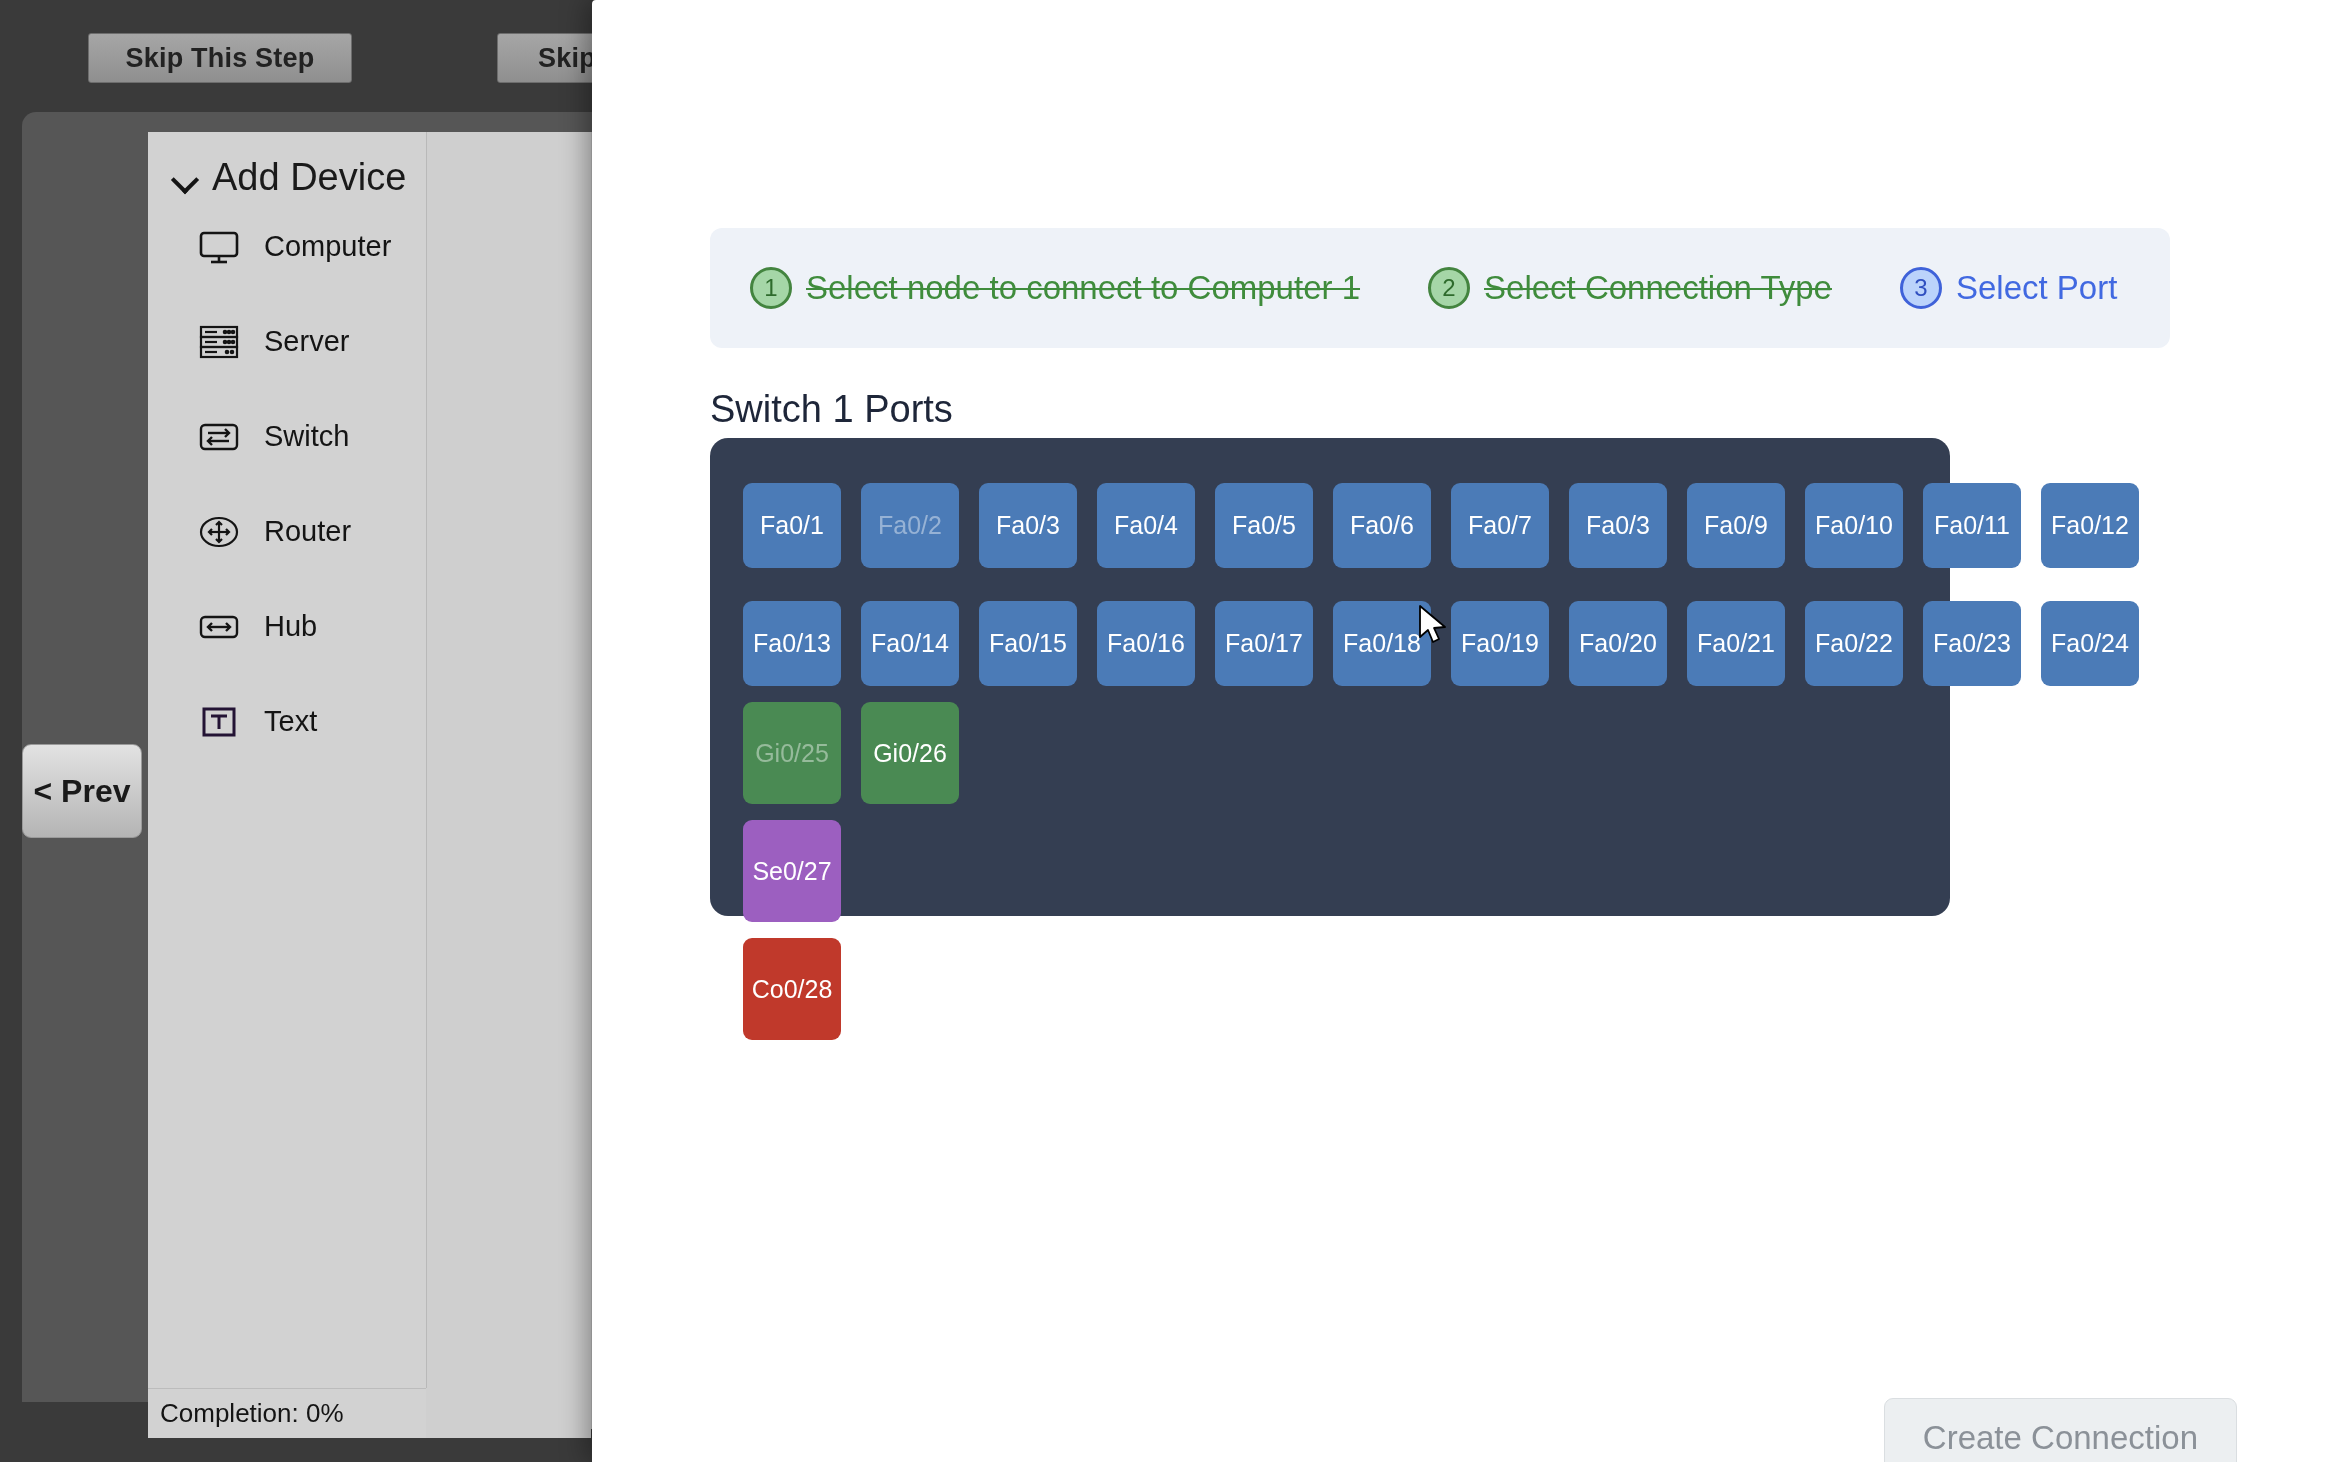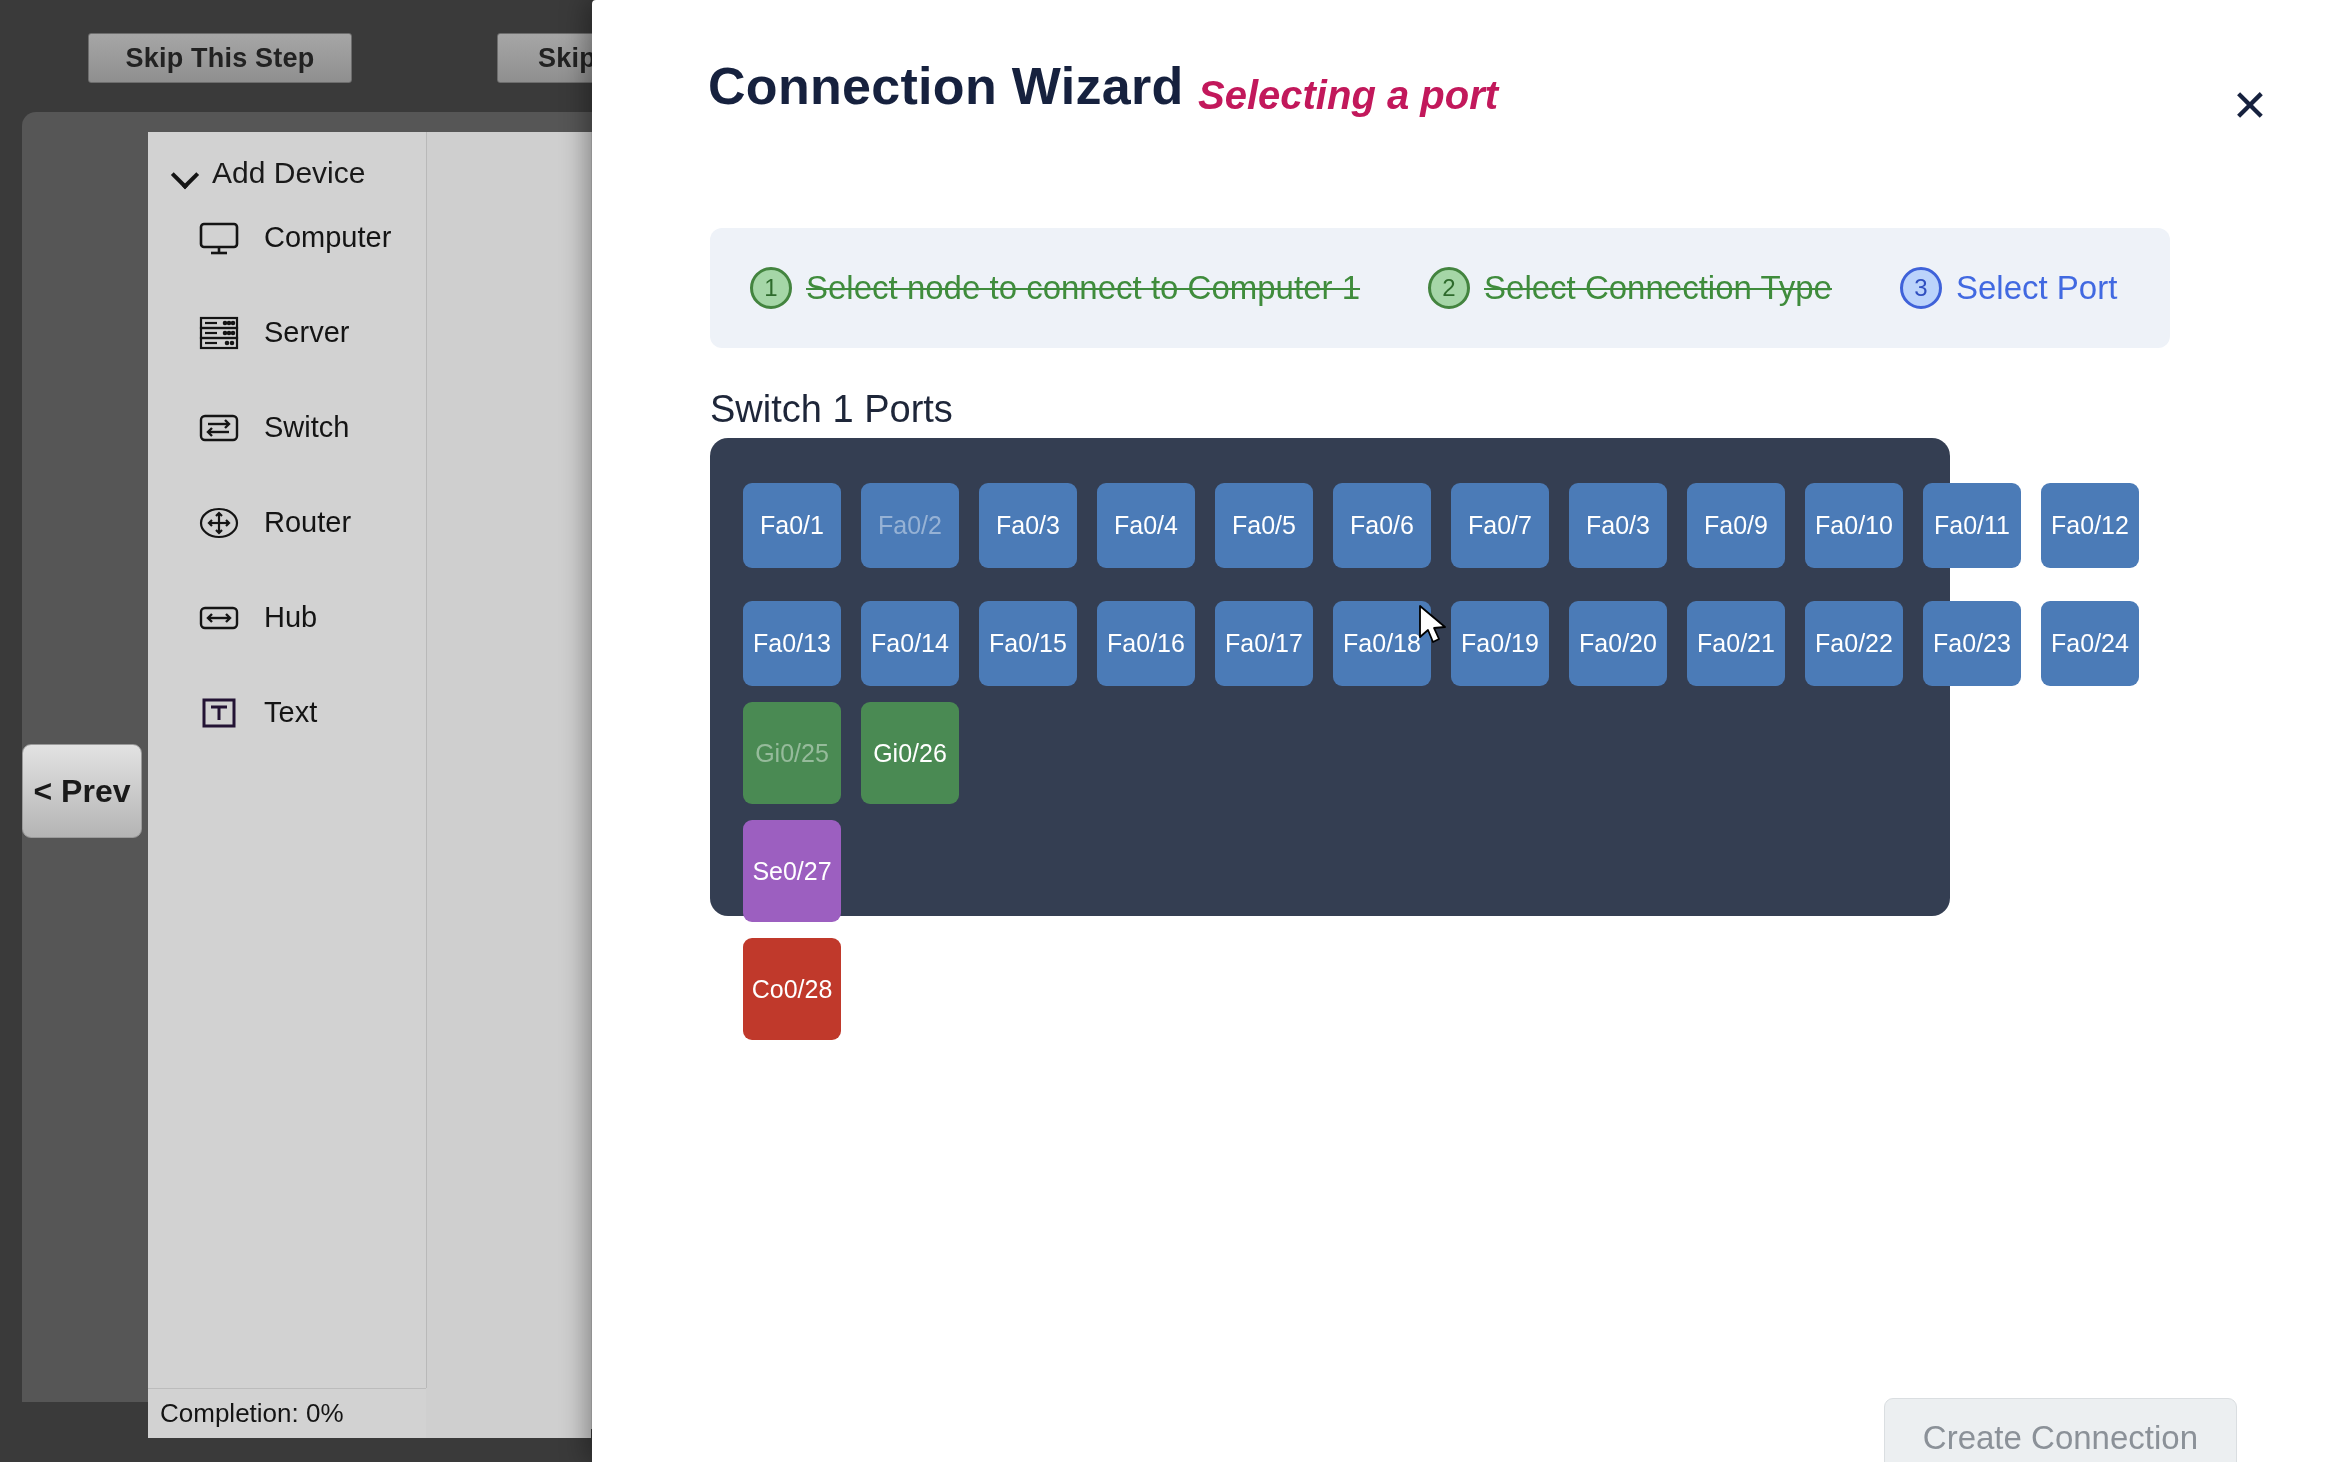--- a/index.html
+++ b/index.html
@@ -67,21 +67,21 @@
     width: 165px;
     height: 1297px;
     background: #cfcfcf;
     border-right: 1px solid #bdbdbd;
   }
   .sb-header {
     display: flex;
     align-items: center;
     gap: 14px;
     padding: 24px 0 0 24px;
-    font-size: 30px;
+    font-size: 38px;
     color: #1a1a1a;
   }
   .chev {
     width: 26px; height: 26px;
     position: relative;
     flex: none;
   }
   .chev::before {
     content: "";
     position: absolute;
@@ -421,25 +421,20 @@
   </div>
 
   <div class="prev-btn">&lt; Prev</div>
 
   <div class="completion-bar-right"></div>
   <div class="completion-bar">Completion: 0%</div>
   <div class="bottom-strip"></div>
 
   <div class="modal">
 
-    <div class="modal-header">
-      <div class="modal-title">Connection Wizard</div>
-      <div class="modal-subtitle">Selecting a port</div>
-      <button class="close-btn">✕</button>
-    </div>
 
     <div class="stepper">
       <div class="step done">
         <span class="step-circle">1</span>
         <span class="step-label">Select node to connect to Computer 1</span>
       </div>
       <div class="step done">
         <span class="step-circle">2</span>
         <span class="step-label">Select Connection Type</span>
       </div>

